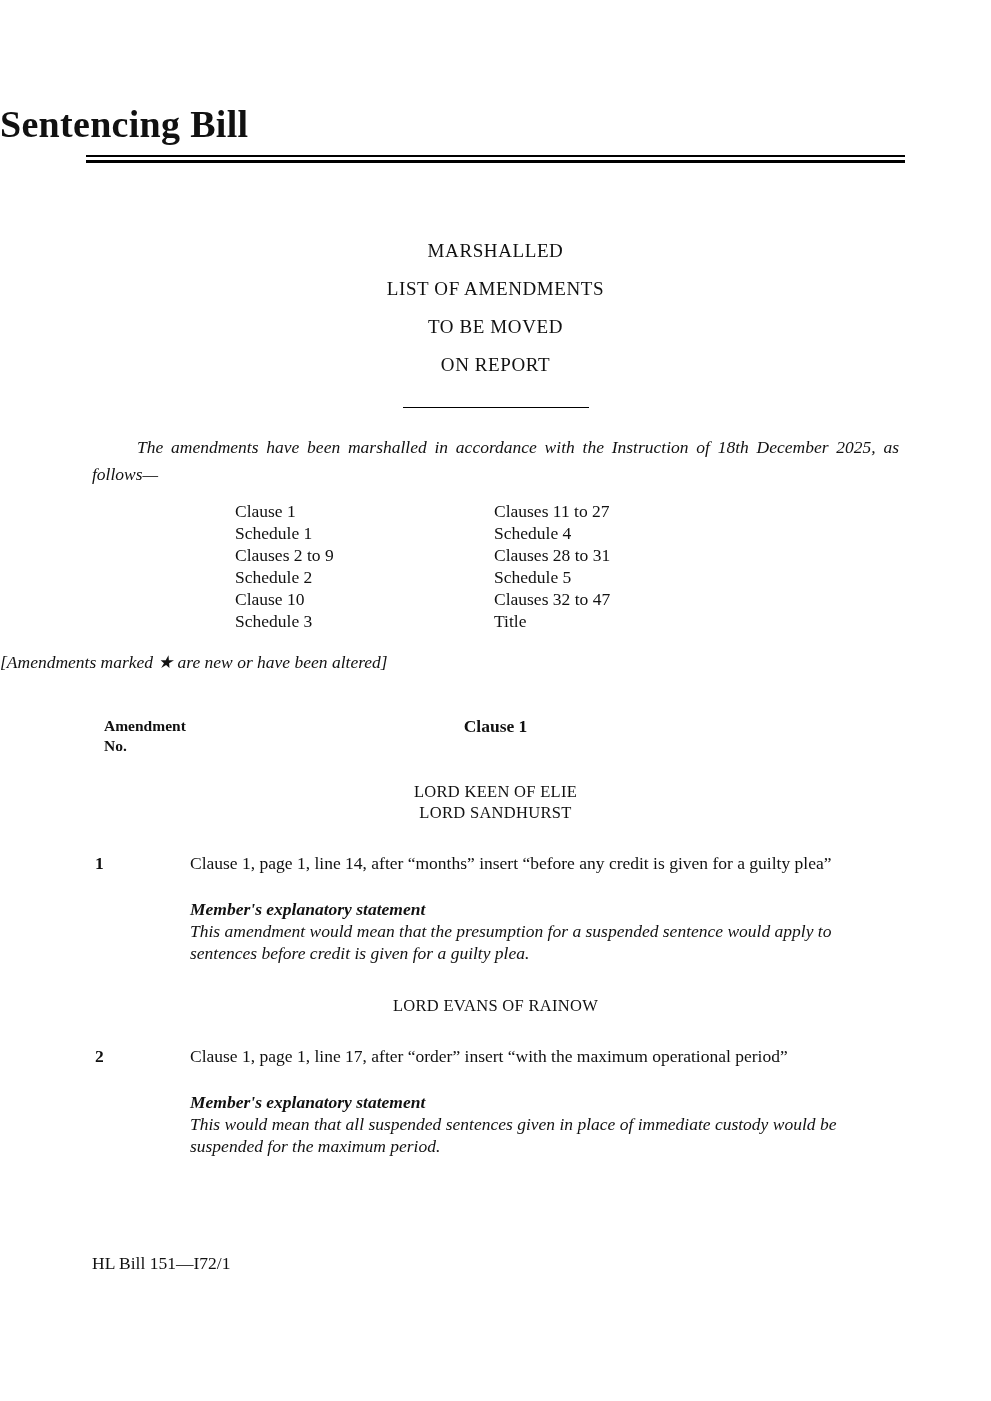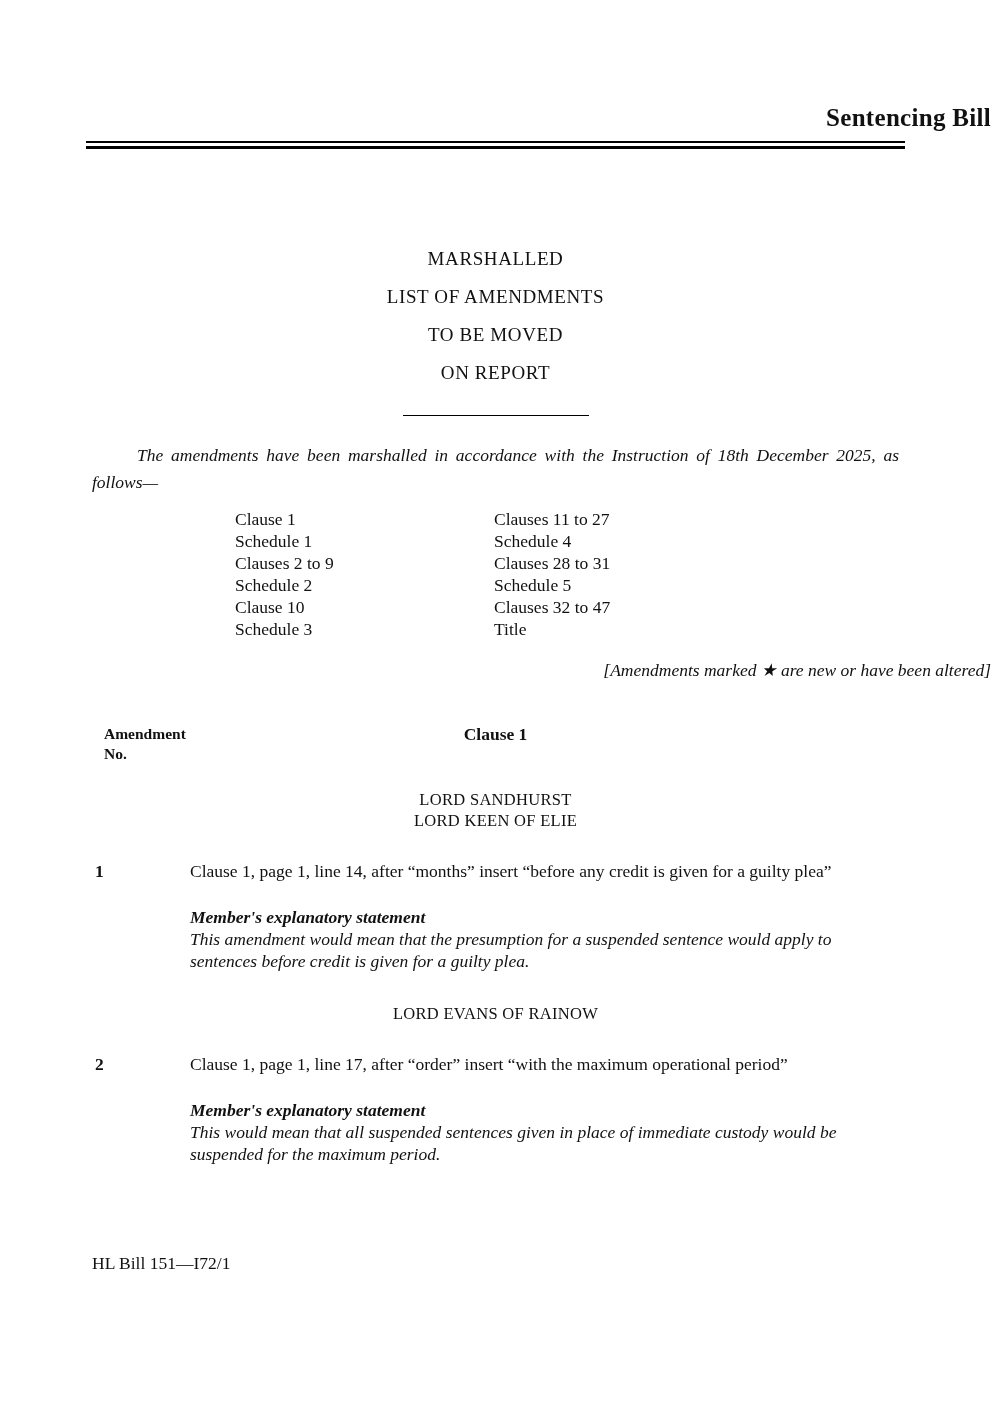--- a/index.html
+++ b/index.html
@@ -11,35 +11,35 @@
   .page {
     position: relative;
     width: 991px;
     height: 1401px;
     background: #ffffff;
     overflow: hidden;
     margin: 0 auto;
   }
   .bill-title {
     padding-top: 104px;
-    text-align: right;
-    font-size: 25px;
+    text-align: left;
+    font-size: 38px;
     font-weight: bold;
     line-height: 1.1;
     letter-spacing: 0.3px;
   }
   .title-rule {
     margin: 9px 86px 0 86px;
   }
   .title-rule .rule-top    { height: 2px; background: #000; }
   .title-rule .rule-gap    { height: 3px; }
   .title-rule .rule-bottom { height: 3px; background: #000; }
 
   .center-heads {
-    margin-top: 100px;
+    margin-top: 78px;
     text-align: center;
     font-size: 19px;
     letter-spacing: 0.6px;
   }
   .center-heads .head-line {
     line-height: 19px;
     margin-bottom: 19px;
   }
   .section-divider {
     width: 186px;
@@ -59,21 +59,21 @@
     display: flex;
     margin-left: 235px;
     margin-top: 3px;
     font-size: 17.5px;
   }
   .clause-col { width: 259px; }
   .clause-col .clause-item { line-height: 22px; }
 
   .star-note {
     margin-top: 19px;
-    text-align: right;
+    text-align: left;
     font-style: italic;
     font-size: 17.5px;
     line-height: 22px;
   }
   .amendment-header {
     position: relative;
     margin: 43px 92px 0 92px;
     height: 42px;
   }
   .amendment-no-label {
@@ -186,22 +186,22 @@
 
   <div class="amendment-header">
     <div class="amendment-no-label">
       <div>Amendment</div>
       <div>No.</div>
     </div>
     <div class="clause-heading">Clause 1</div>
   </div>
 
   <div class="sponsors">
+    <div>LORD KEEN OF ELIE</div>
     <div>LORD SANDHURST</div>
-    <div>LORD KEEN OF ELIE</div>
   </div>
 
   <div class="amendment-row">
     <div class="amendment-number">1</div>
     <div class="amendment-text">Clause 1, page 1, line 14, after “months” insert “before any credit is given for a guilty plea”</div>
   </div>
 
   <div class="explanatory">
     <div class="exp-label">Member's explanatory statement</div>
     <div class="exp-text">This amendment would mean that the presumption for a suspended sentence would apply to sentences before credit is given for a guilty plea.</div>

